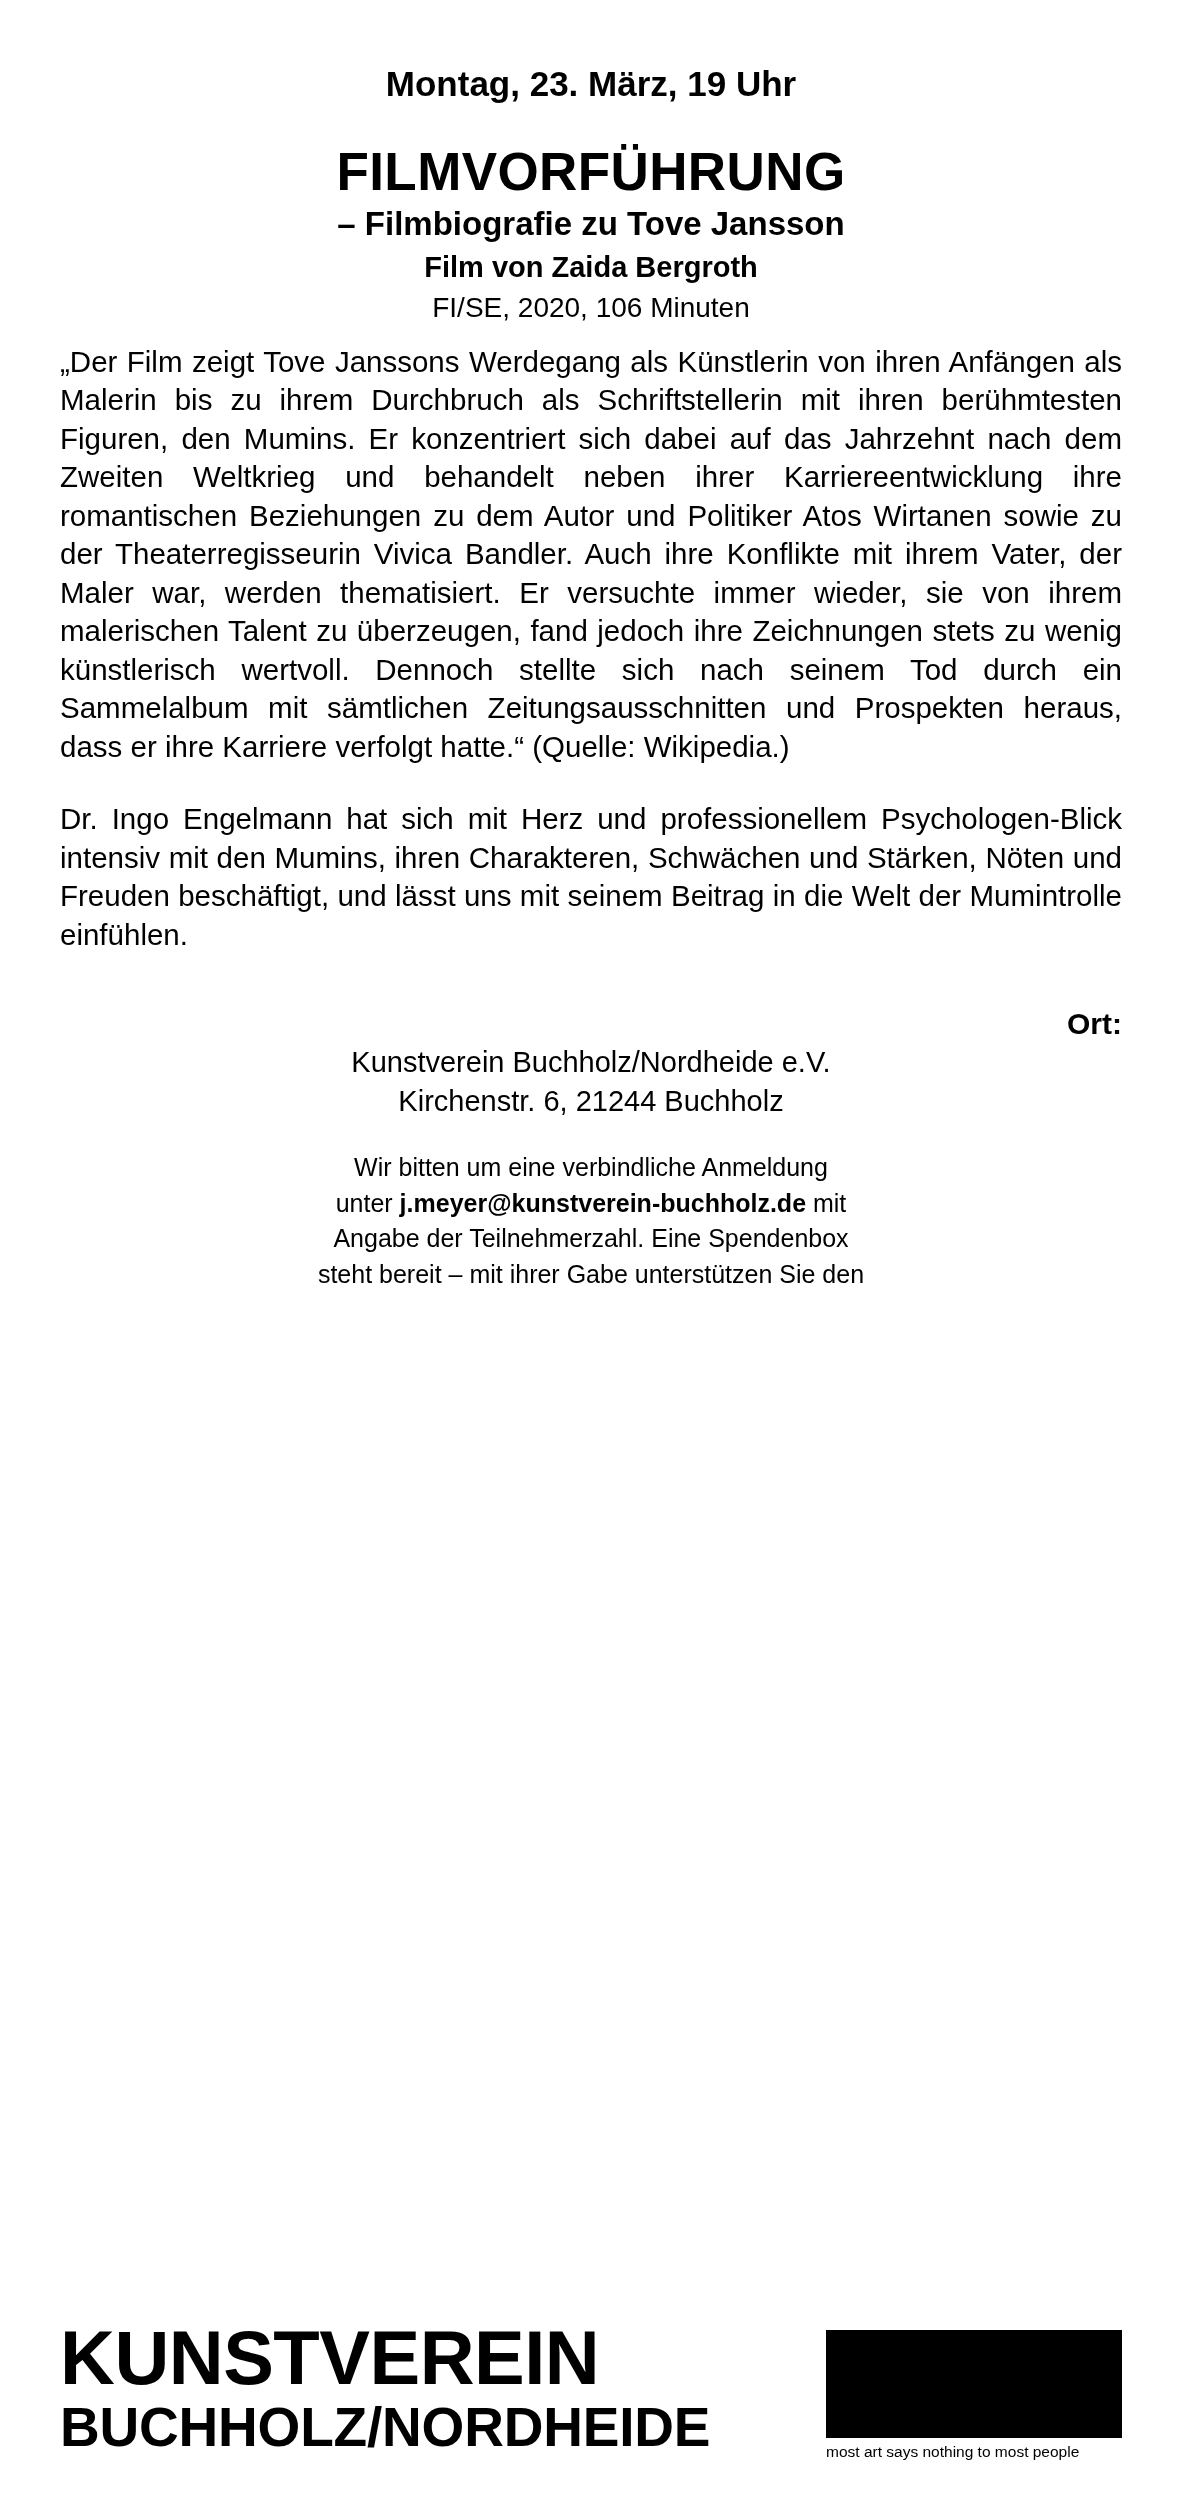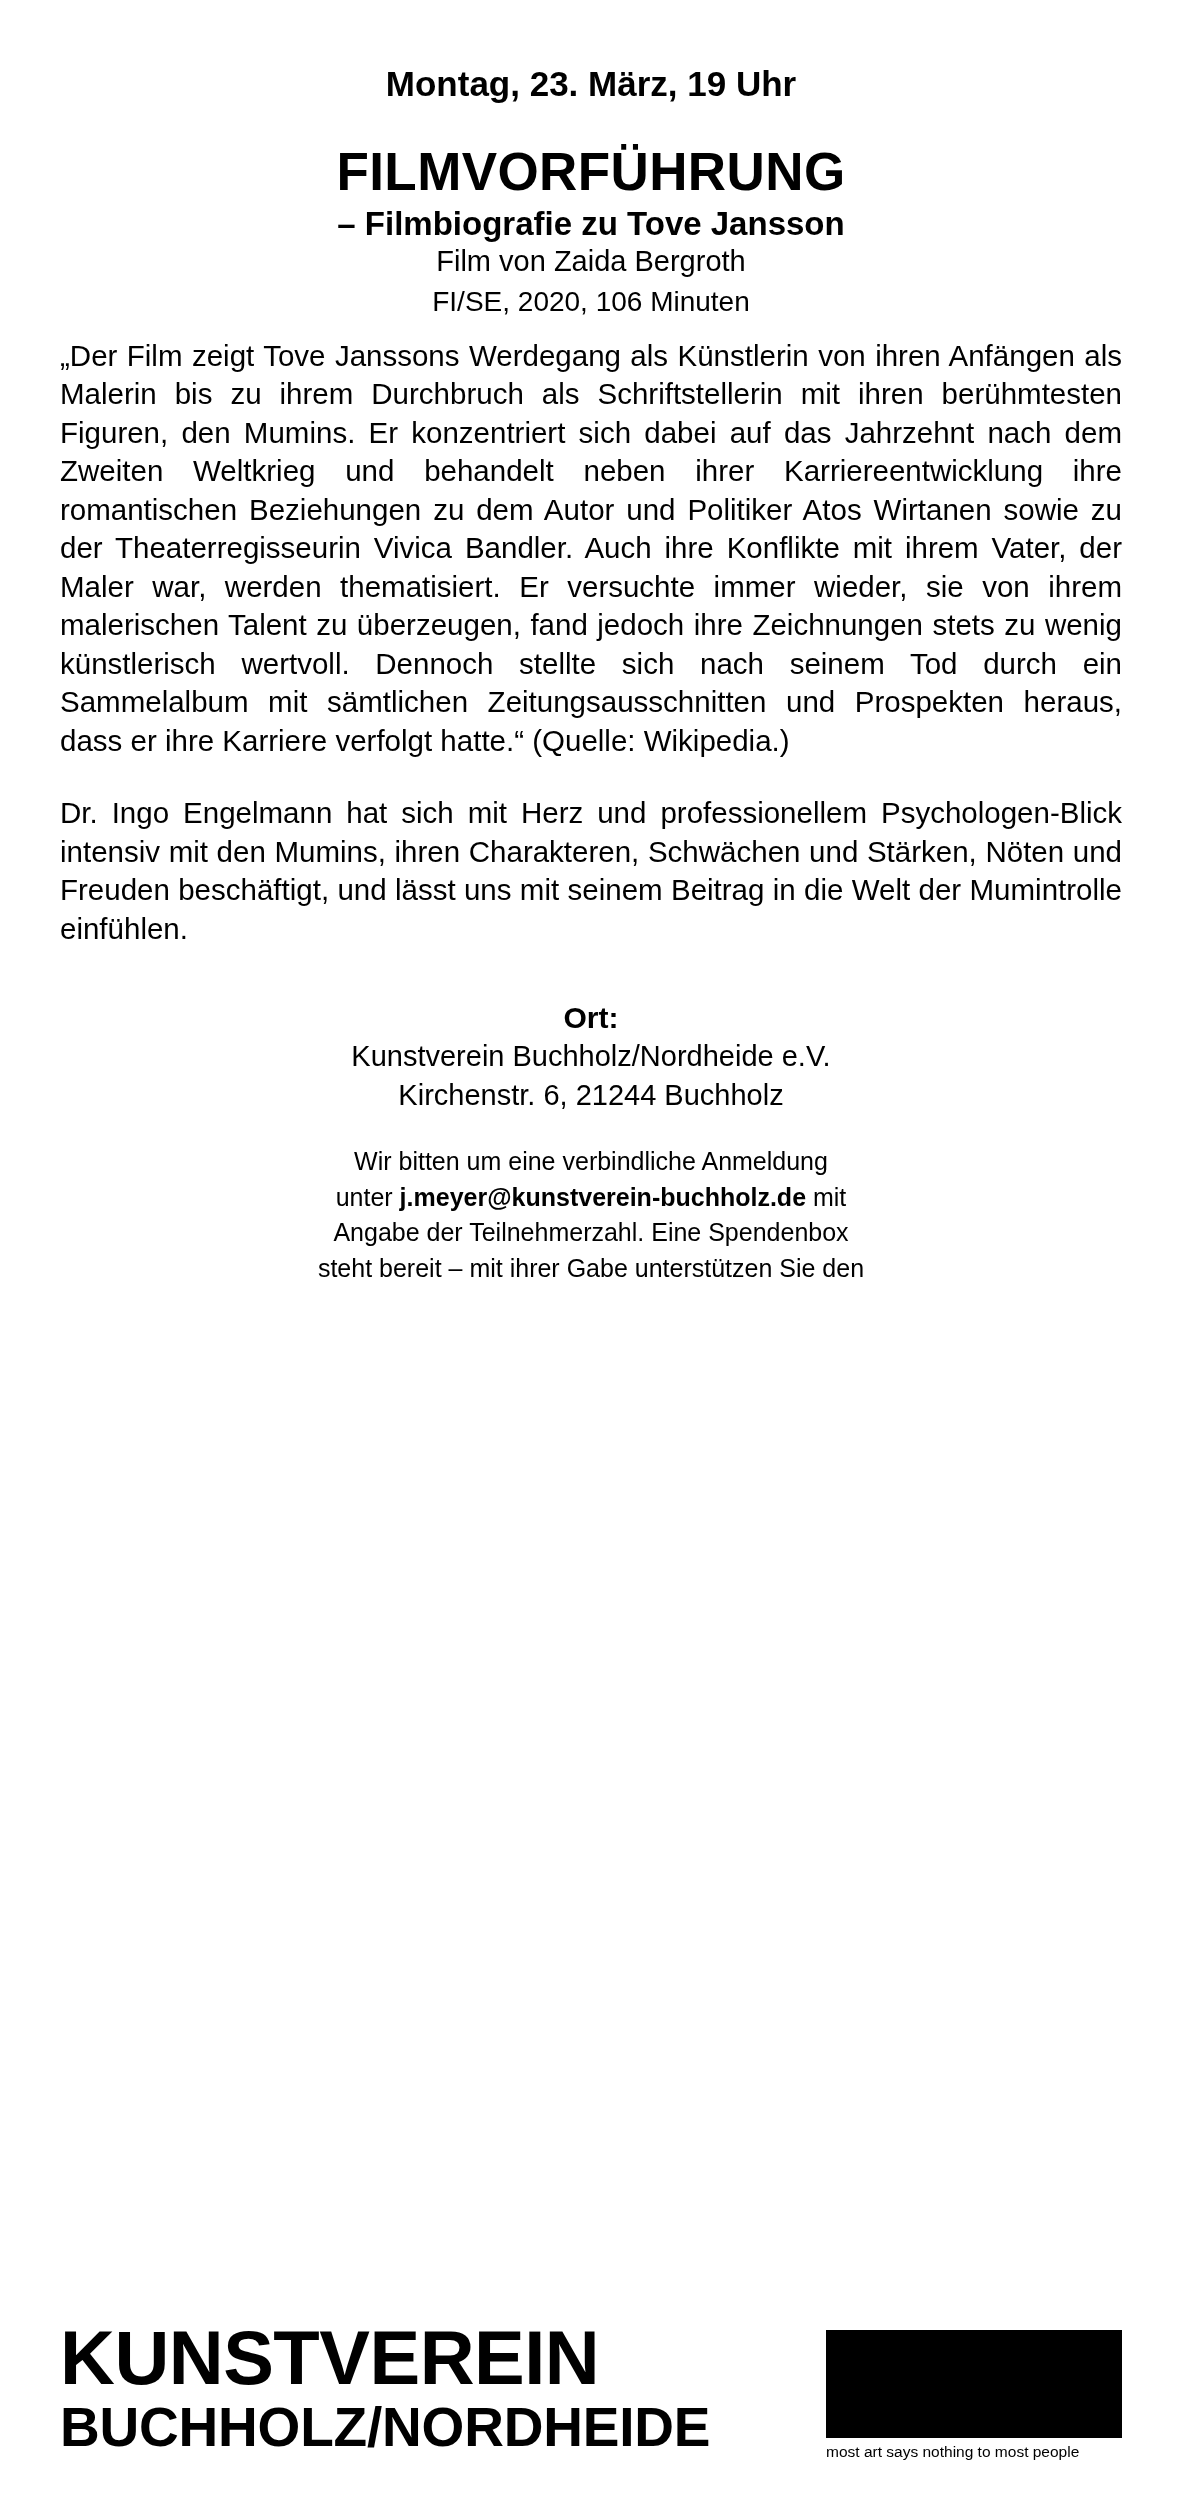--- a/index.html
+++ b/index.html
@@ -49,21 +49,22 @@
     margin-top: 42px;
     line-height: 1.25;
   }
   .t-movie2 {
     font-size: 33px;
     font-weight: bold;
     line-height: 1.25;
   }
   .t-director {
     font-size: 29px;
-    font-weight: normal;
+    font-weight: bold;
+    margin-top: 6px;
     line-height: 1.2;
   }
   .t-meta {
     font-size: 28px;
     font-weight: normal;
     margin-top: 6px;
     line-height: 1.2;
   }
 
   .body-text {
@@ -77,20 +78,21 @@
   .body-text.second {
     margin-top: 34px;
     text-align: justify;
   }
 
   .t-ort-label {
     font-size: 30px;
     font-weight: bold;
     margin-top: 52px;
     line-height: 1.2;
+    text-align: right;
   }
   .t-venue {
     font-size: 29px;
     line-height: 1.28;
     margin-top: 2px;
   }
 
   .note {
     font-size: 25px;
     line-height: 1.42;

